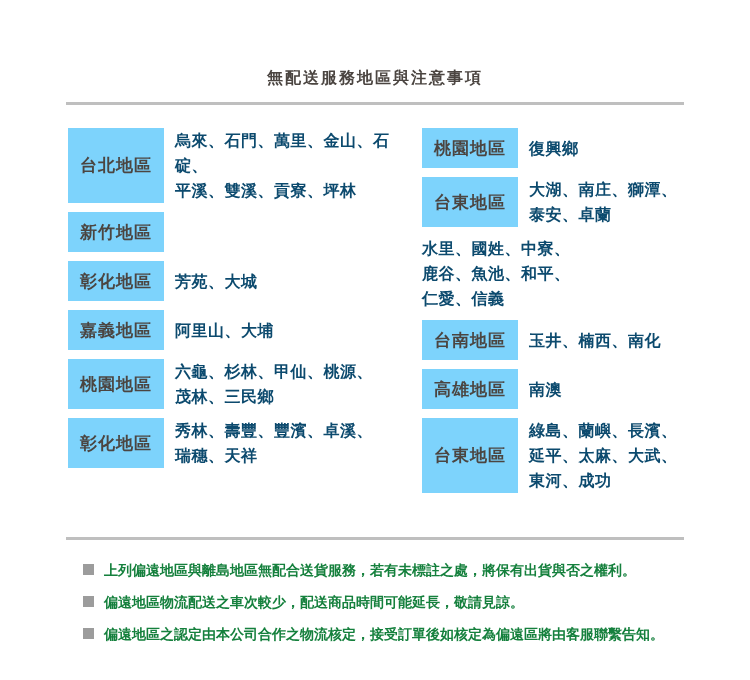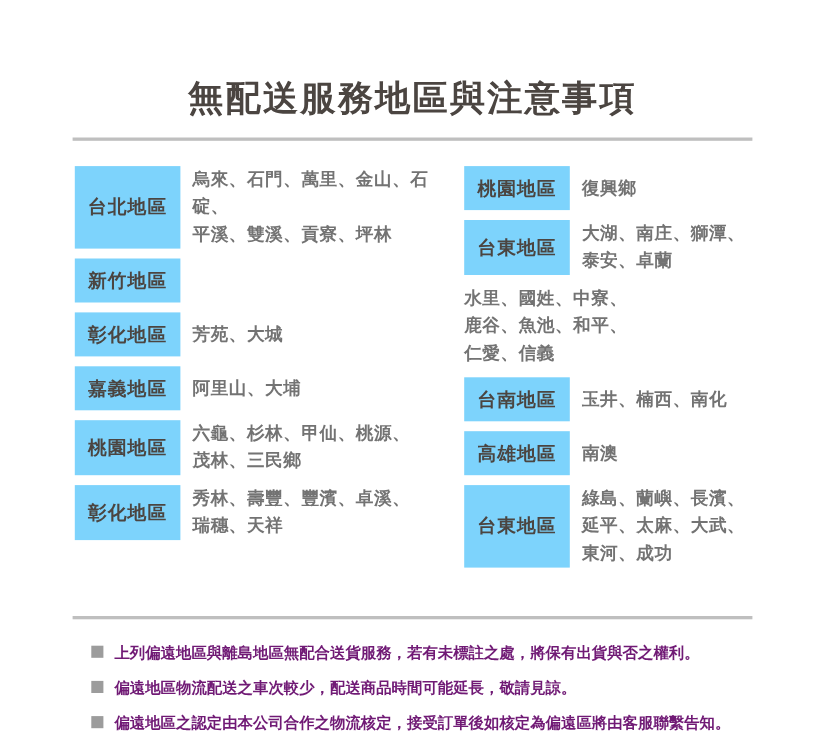--- a/index.html
+++ b/index.html
@@ -17,21 +17,21 @@
   .page {
     box-sizing: border-box;
     width: 750px;
     height: 680px;
     padding: 0 66px;
   }
   .title {
     margin: 0;
     padding-top: 68px;
     text-align: center;
-    font-size: 32px;
+    font-size: 16px;
     font-weight: bold;
     letter-spacing: 2px;
     color: #4b4541;
   }
   .divider {
     height: 3px;
     background: #bfbfbf;
     margin-top: 13px;
   }
   .divider.bottom {
@@ -68,36 +68,36 @@
     font-weight: bold;
     letter-spacing: 1px;
     color: #4b4541;
   }
   .region-areas {
     font-size: 16px;
     line-height: 25px;
     font-weight: 600;
     white-space: pre-line;
     letter-spacing: 0.5px;
-    color: #737373;
+    color: #0c4a6e;
   }
   .notes {
     margin-top: 20px;
     padding-left: 17px;
     display: flex;
     flex-direction: column;
     gap: 12px;
   }
   .note {
     display: flex;
     align-items: flex-start;
     font-size: 14px;
     font-weight: bold;
     line-height: 20px;
-    color: #701a75;
+    color: #15803d;
   }
   .bullet {
     flex: 0 0 11px;
     width: 11px;
     height: 11px;
     background: #9c9c9c;
     margin-top: 4px;
     margin-right: 10px;
   }
 </style>

